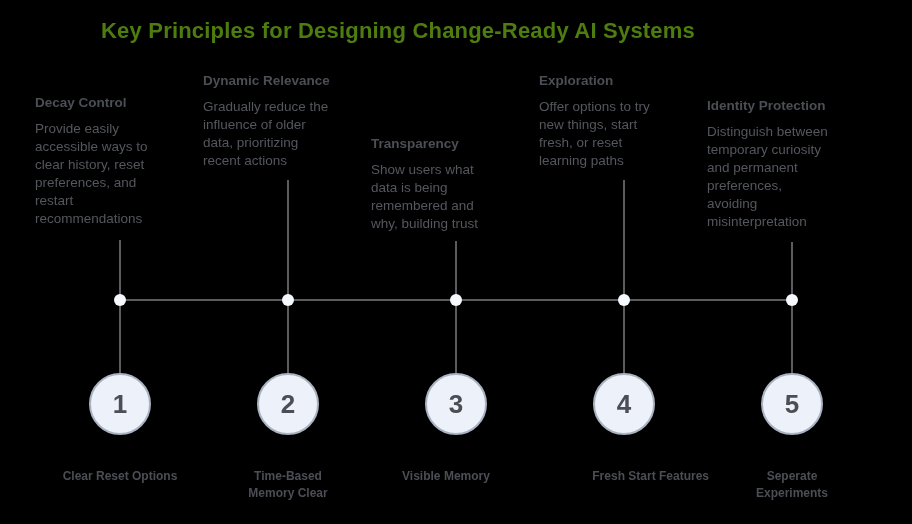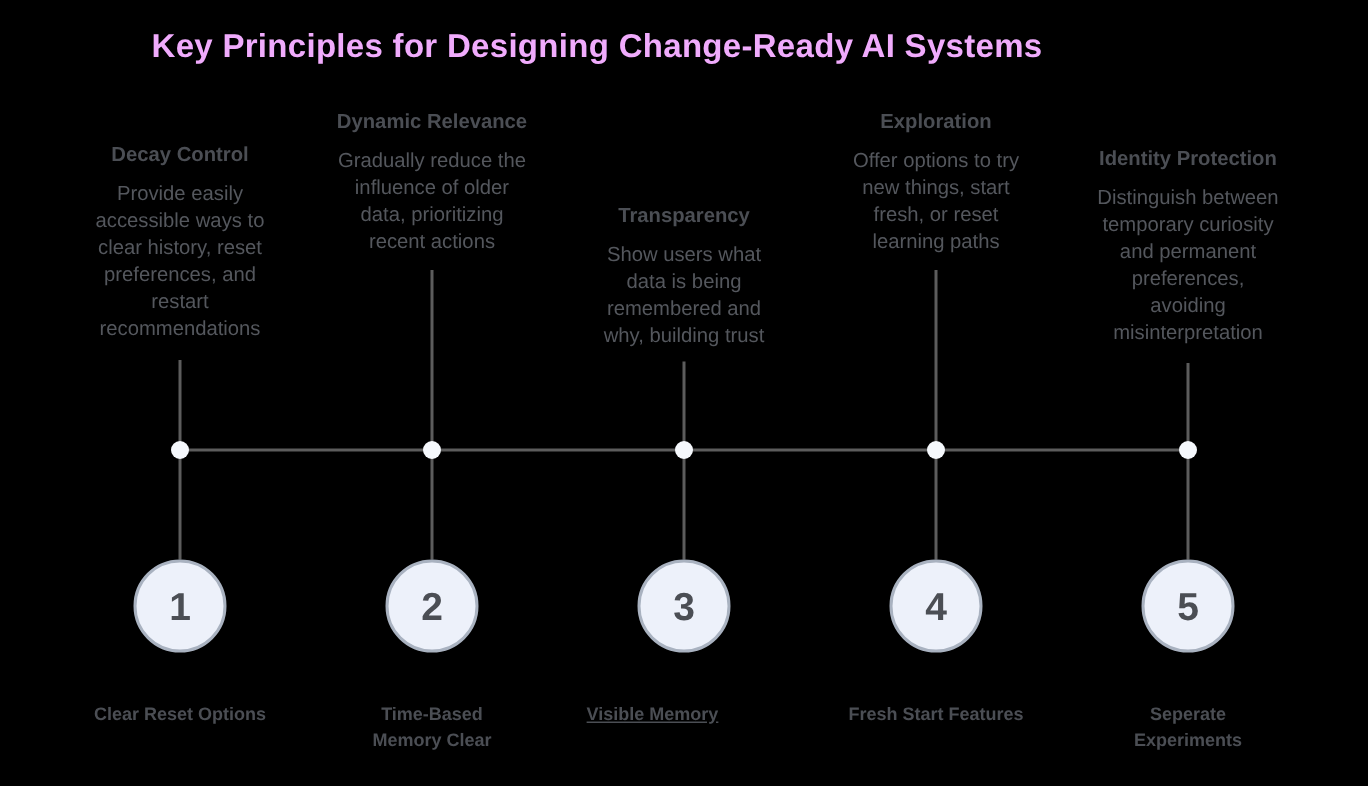--- a/index.html
+++ b/index.html
@@ -12,28 +12,27 @@
   .canvas {
     position: relative;
     width: 912px; height: 524px;
     background: #000000;
   }
   .main-title {
     position: absolute;
     top: 18px; left: 0; width: 796px;
     text-align: center;
     font-size: 22px; font-weight: bold;
-    color: #f0abfc;
+    color: #4d7c0f;
     letter-spacing: 0.2px;
   }
   
   .text-block {
     position: absolute;
     width: 170px;
-    text-align: center;
     text-decoration: underline;
   }
   .text-block .heading {
     font-size: 13.5px; font-weight: bold;
     color: #4b4e54;
     margin-bottom: 9px;
     white-space: pre-line;
     line-height: 17px;
   }
   .text-block .desc {
@@ -99,22 +98,22 @@
   .bottom-label {
     position: absolute;
     top: 468px;
     width: 170px;
     text-align: center;
     font-size: 12px; font-weight: bold;
     color: #4b4e54;
     line-height: 17px;
     white-space: pre-line;
   }
-  .bl-1 { left: 35px; }  .bl-2 { left: 203px; } .bl-3 { left: 350px; text-decoration: underline; }
-  .bl-4 { left: 539px; } .bl-5 { left: 707px; }
+  .bl-1 { left: 35px; }  .bl-2 { left: 203px; } .bl-3 { left: 361px; }
+  .bl-4 { left: 539px; text-align: right; } .bl-5 { left: 707px; }
 </style>
 </head>
 <body>
 
 <div class="canvas">
 
   <div class="main-title">Key Principles for Designing Change-Ready AI Systems</div>
 
   <div class="text-block tb-1">
     <div class="heading">Decay Control</div>

